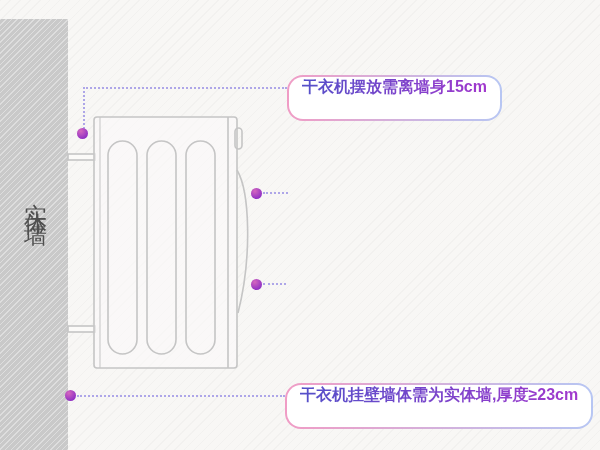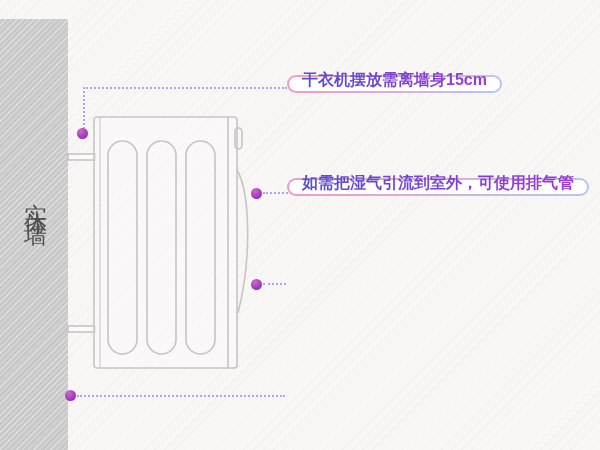--- a/index.html
+++ b/index.html
@@ -58,24 +58,24 @@
     background: radial-gradient(circle at 35% 28%, #d466be, #9232c4 72%);
   }
   .c1-dot { left: 77px;  top: 128px; }
   .c2-dot { left: 251px; top: 188px; }
   .c3-dot { left: 251px; top: 279px; }
   .c4-dot { left: 65px;  top: 390px; }
 
   
   .pill {
     position: absolute;
-    height: 18px;
+    height: 46px;
     box-sizing: border-box;
     display: inline-flex;
-    align-items: flex-end;
+    align-items: flex-start;
     padding: 0 13px;
     border: 2px solid transparent;
     border-radius: 16px;
     background:
       linear-gradient(#ffffff, #ffffff) padding-box,
       linear-gradient(90deg, #f09cc5, #b7c6f3) border-box;
     white-space: nowrap;
   }
   .pill span {
     font-size: 16px;
@@ -127,23 +127,23 @@
 
   <div class="h-line c1-h"></div>
   <div class="v-line c1-v"></div>
   <div class="dot c1-dot"></div>
   <div class="pill c1-pill">
     <span>干衣机摆放需离墙身15cm</span>
   </div>
 
   <div class="h-line c2-h"></div>
   <div class="dot c2-dot"></div>
-  <div class="pill c2-pill">
-    <span>如需把湿气引流到室外，可使用排气管</span>
-  </div>
 
   <div class="h-line c3-h"></div>
   <div class="dot c3-dot"></div>
 
   <div class="h-line c4-h"></div>
   <div class="dot c4-dot"></div>
+  <div class="pill c4-pill">
+    <span>干衣机挂壁墙体需为实体墙,厚度≥23cm</span>
+  </div>
 
 </div>
 
 </body></html>

